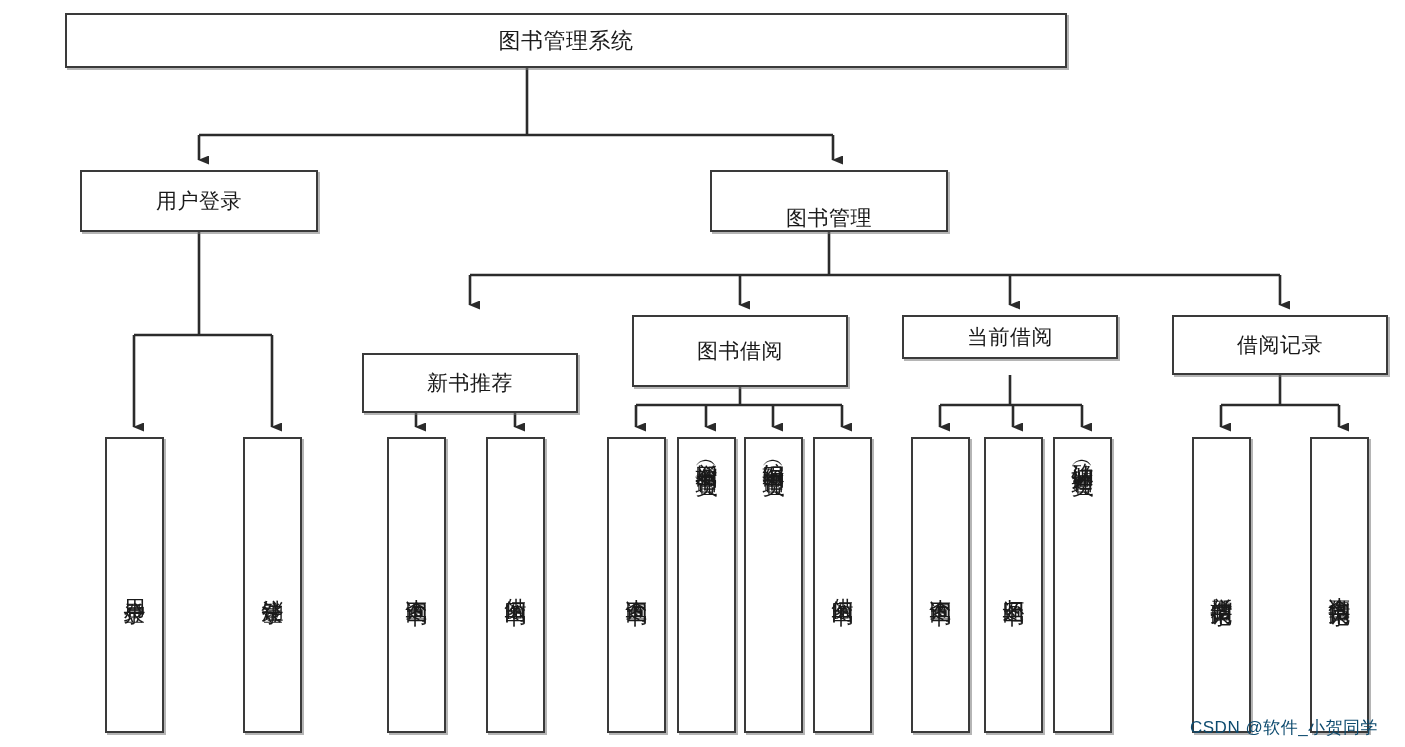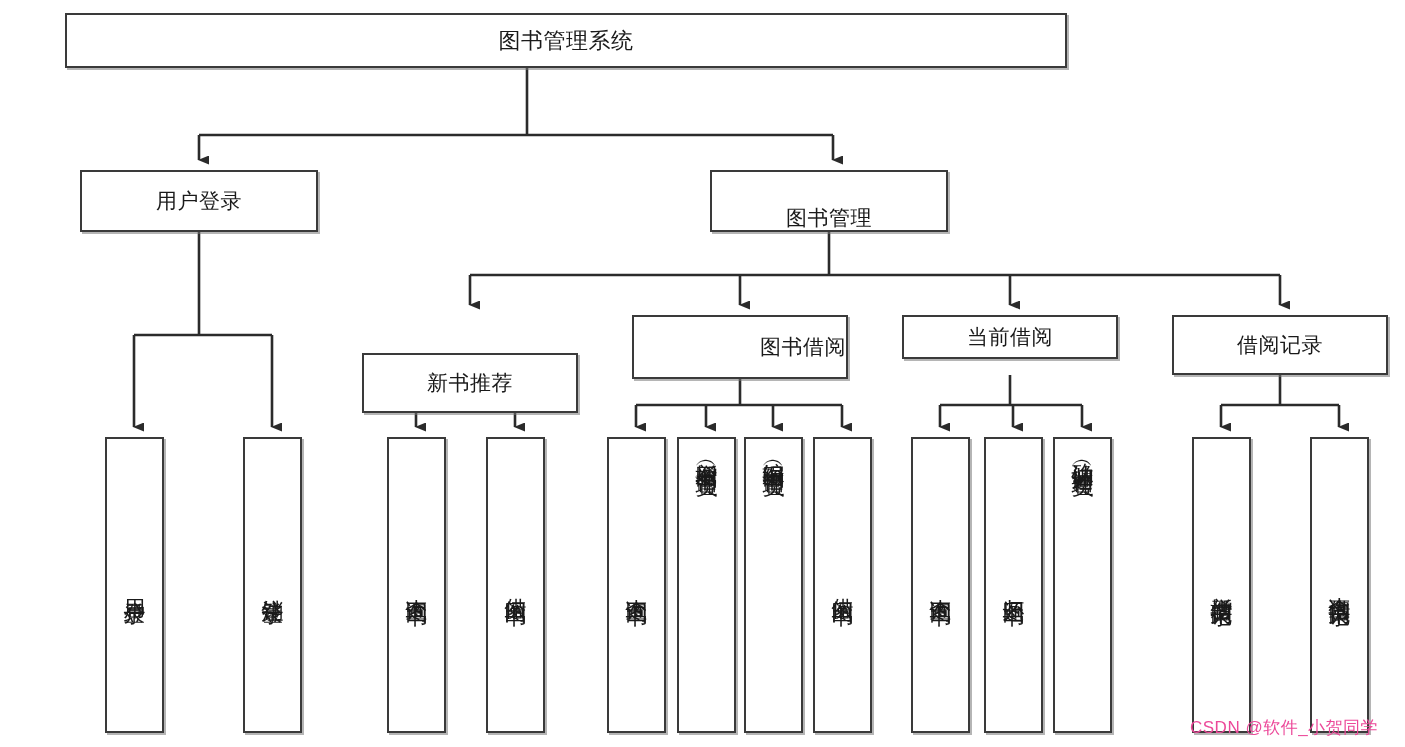--- a/index.html
+++ b/index.html
@@ -62,21 +62,21 @@
     letter-spacing: 2px;
     white-space: nowrap;
   }
   .node.vert.centered {
     align-items: center;
     padding-top: 0;
   }
   .watermark {
     position: absolute;
     font-size: 17px;
-    color: #ec4899;
+    color: #0c4a6e;
     white-space: nowrap;
     letter-spacing: 0.5px;
     text-align: right;
   }
 </style>
 </head>
 <body>
 
 <div id="canvas">
 
@@ -137,21 +137,21 @@
   <div class="node horiz" style="left:80px; top:170px; width:238px; height:62px;">
     <span class="lbl">用户登录</span>
   </div>
   <div class="node horiz" style="left:710px; top:170px; width:238px; height:62px;align-items:flex-end;">
     <span class="lbl">图书管理</span>
   </div>
 
   <div class="node horiz" style="left:362px; top:315px; width:216px; height:60px;margin-top:38px;">
     <span class="lbl">新书推荐</span>
   </div>
-  <div class="node horiz" style="left:632px; top:315px; width:216px; height:64px;justify-content:flex-end;">
+  <div class="node horiz" style="left:632px; top:315px; width:216px; height:72px;">
     <span class="lbl">图书借阅</span>
   </div>
   <div class="node horiz" style="left:902px; top:315px; width:216px; height:44px;justify-content:center;">
     <span class="lbl">当前借阅</span>
   </div>
   <div class="node horiz" style="left:1172px; top:315px; width:216px; height:60px;">
     <span class="lbl">借阅记录</span>
   </div>
 
   <div class="node vert centered" style="left:105px; top:437px; width:59px; height:296px;">

